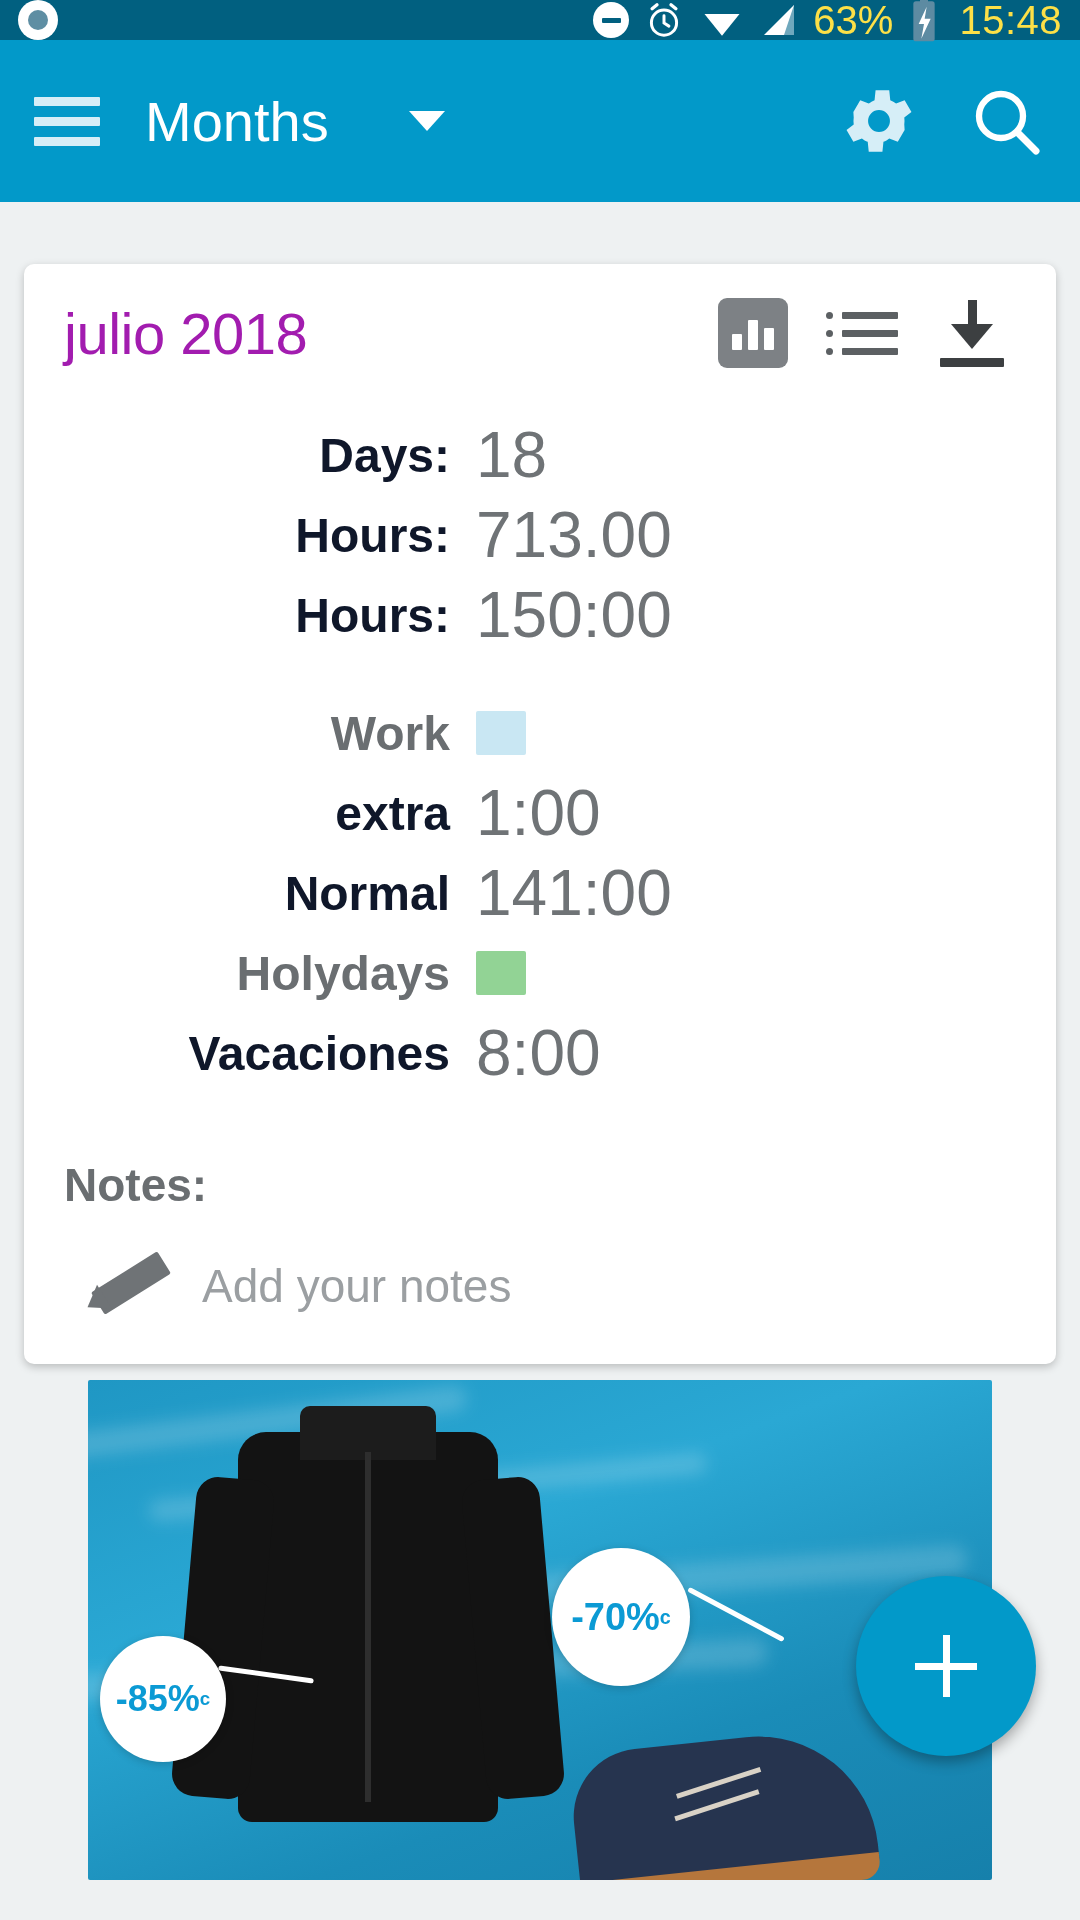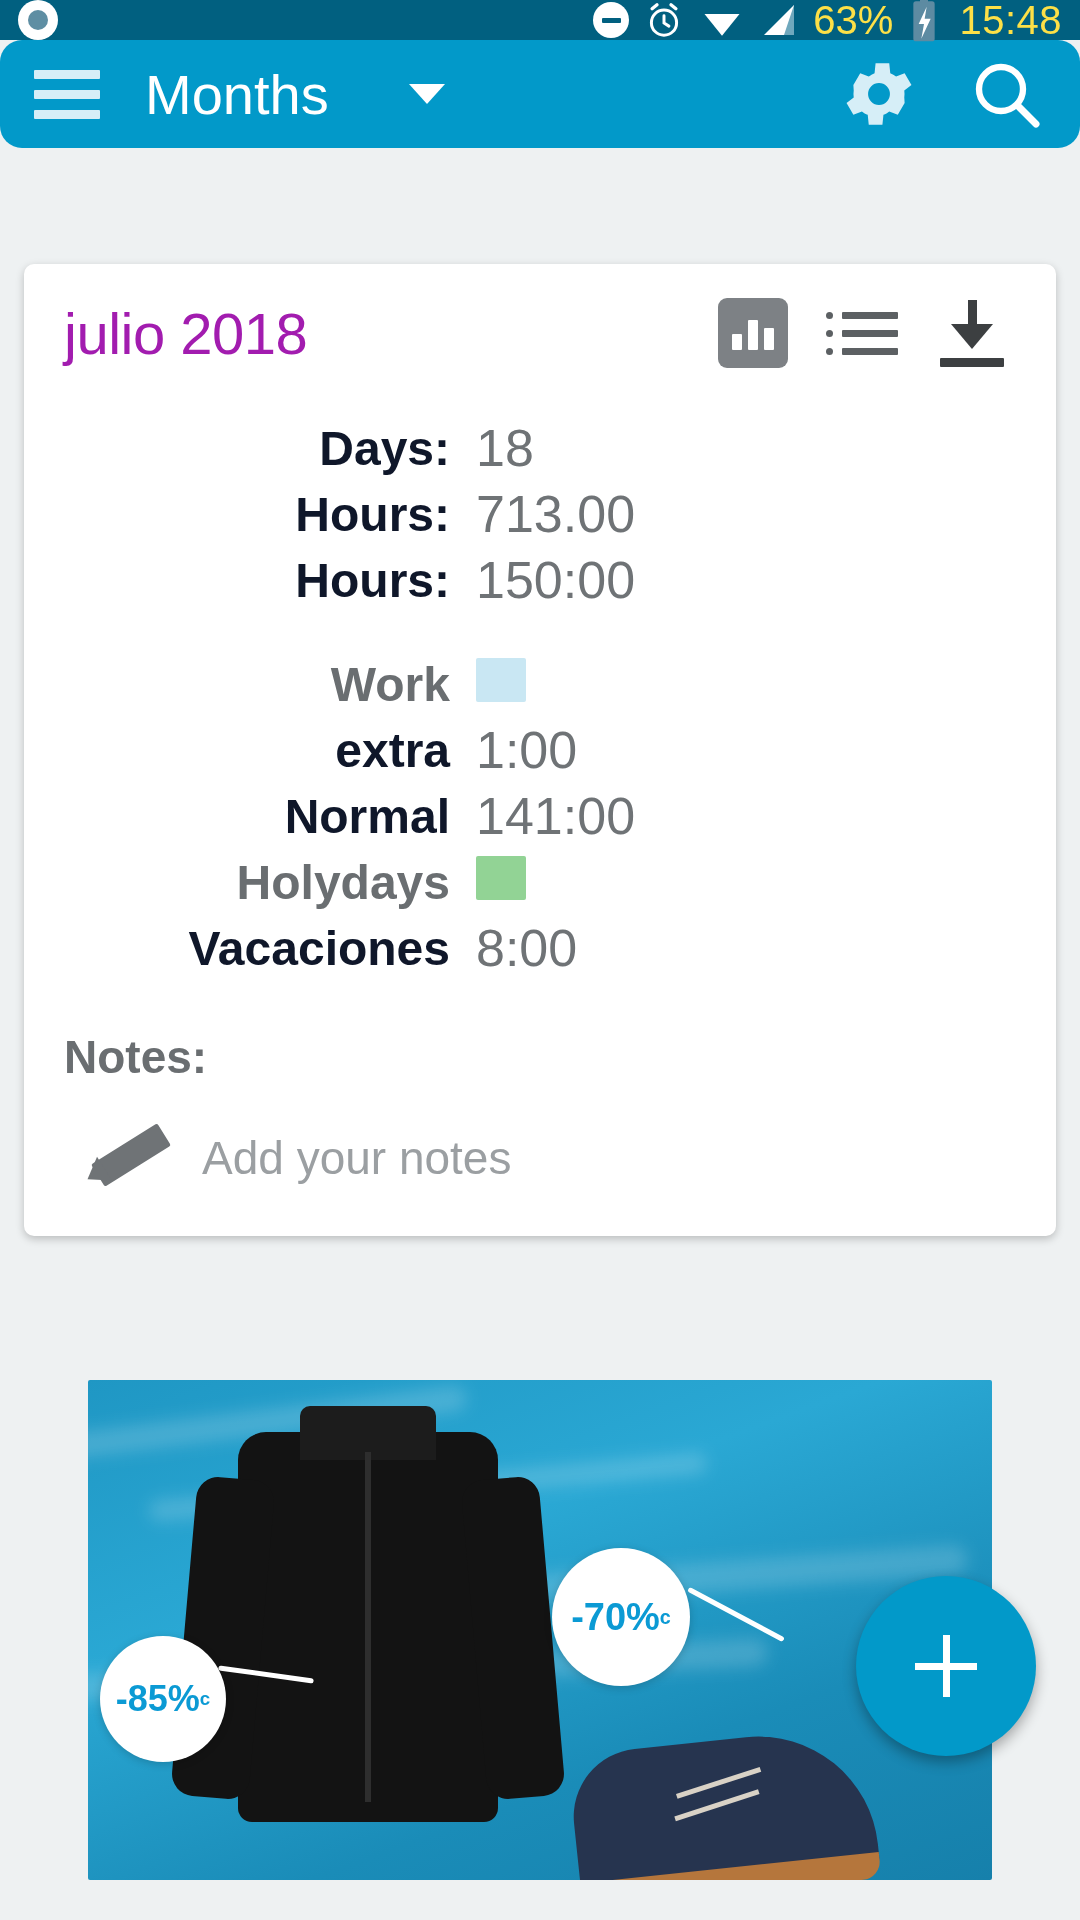--- a/index.html
+++ b/index.html
@@ -28,24 +28,23 @@
     width:36px; height:36px; border-radius:50%; background:#fff;
     display:flex; align-items:center; justify-content:center;
   }
   .dnd-icon i { display:block; width:19px; height:5px; background:#016080; border-radius:1px;}
   .sb-svg { display:block; }
   .sb-time { font-size:40px; font-weight:400; letter-spacing:0.5px; margin-left:4px;}
   .sb-batt-pct { font-size:40px; font-weight:400; }
 
   
   .appbar {
-    height:108px; background:#0299c9;
+    height:162px; background:#0299c9;
     display:flex; align-items:center; padding:0 34px;
     color:#ffffff;
-    border-radius:22px;
   }
   .hamburger { width:66px; display:flex; flex-direction:column; gap:11px; cursor:pointer; }
   .hamburger span { display:block; height:9px; background:#d6eef7; border-radius:1px; }
   .appbar-title {
     font-size:56px; font-weight:400; margin-left:45px; color:#ffffff;
     white-space:nowrap;
   }
   .caret {
     width:0;height:0;margin-left:80px;
     border-left:18px solid transparent;border-right:18px solid transparent;
@@ -85,28 +84,28 @@
   }
   .dl-base { width:64px;height:9px;background:#3c3f41;border-radius:1px;}
 
   
   .stats { margin-top:50px; }
   .srow { display:flex; align-items:center; margin-bottom:6px; }
   .slabel {
     width:412px; text-align:right; padding-right:26px;
     font-size:48px; color:#0f172a; font-weight:700;
   }
-  .svalue { font-size:52px; color:#6f7376; font-weight:400; }
+  .svalue { font-size:64px; color:#6f7376; font-weight:400; }
   .slabel.bold, .svalue.bold { font-weight:bold; color:#6a6e71; }
   .ofwhich { margin-top:44px; }
   .ofwhich .slabel { text-align:right; }
   .swatch { width:50px;height:44px;display:inline-block;border-radius:2px; }
 
   
-  .notes { margin-top:52px; }
+  .notes { margin-top:68px; }
   .notes-title { font-size:46px; font-weight:bold; color:#6a6e71; }
   .notes-row { display:flex; align-items:center; margin-top:36px; padding-left:22px;}
   .pencil { width:92px; height:76px; position:relative; }
   .pencil .body {
     position:absolute; left:6px; top:22px; width:78px; height:26px;
     background:#6f7376; transform:rotate(-32deg); border-radius:2px;
   }
   .pencil .tip {
     position:absolute; left:0px; top:40px; width:0;height:0;
     border-top:14px solid transparent;border-bottom:14px solid transparent;

